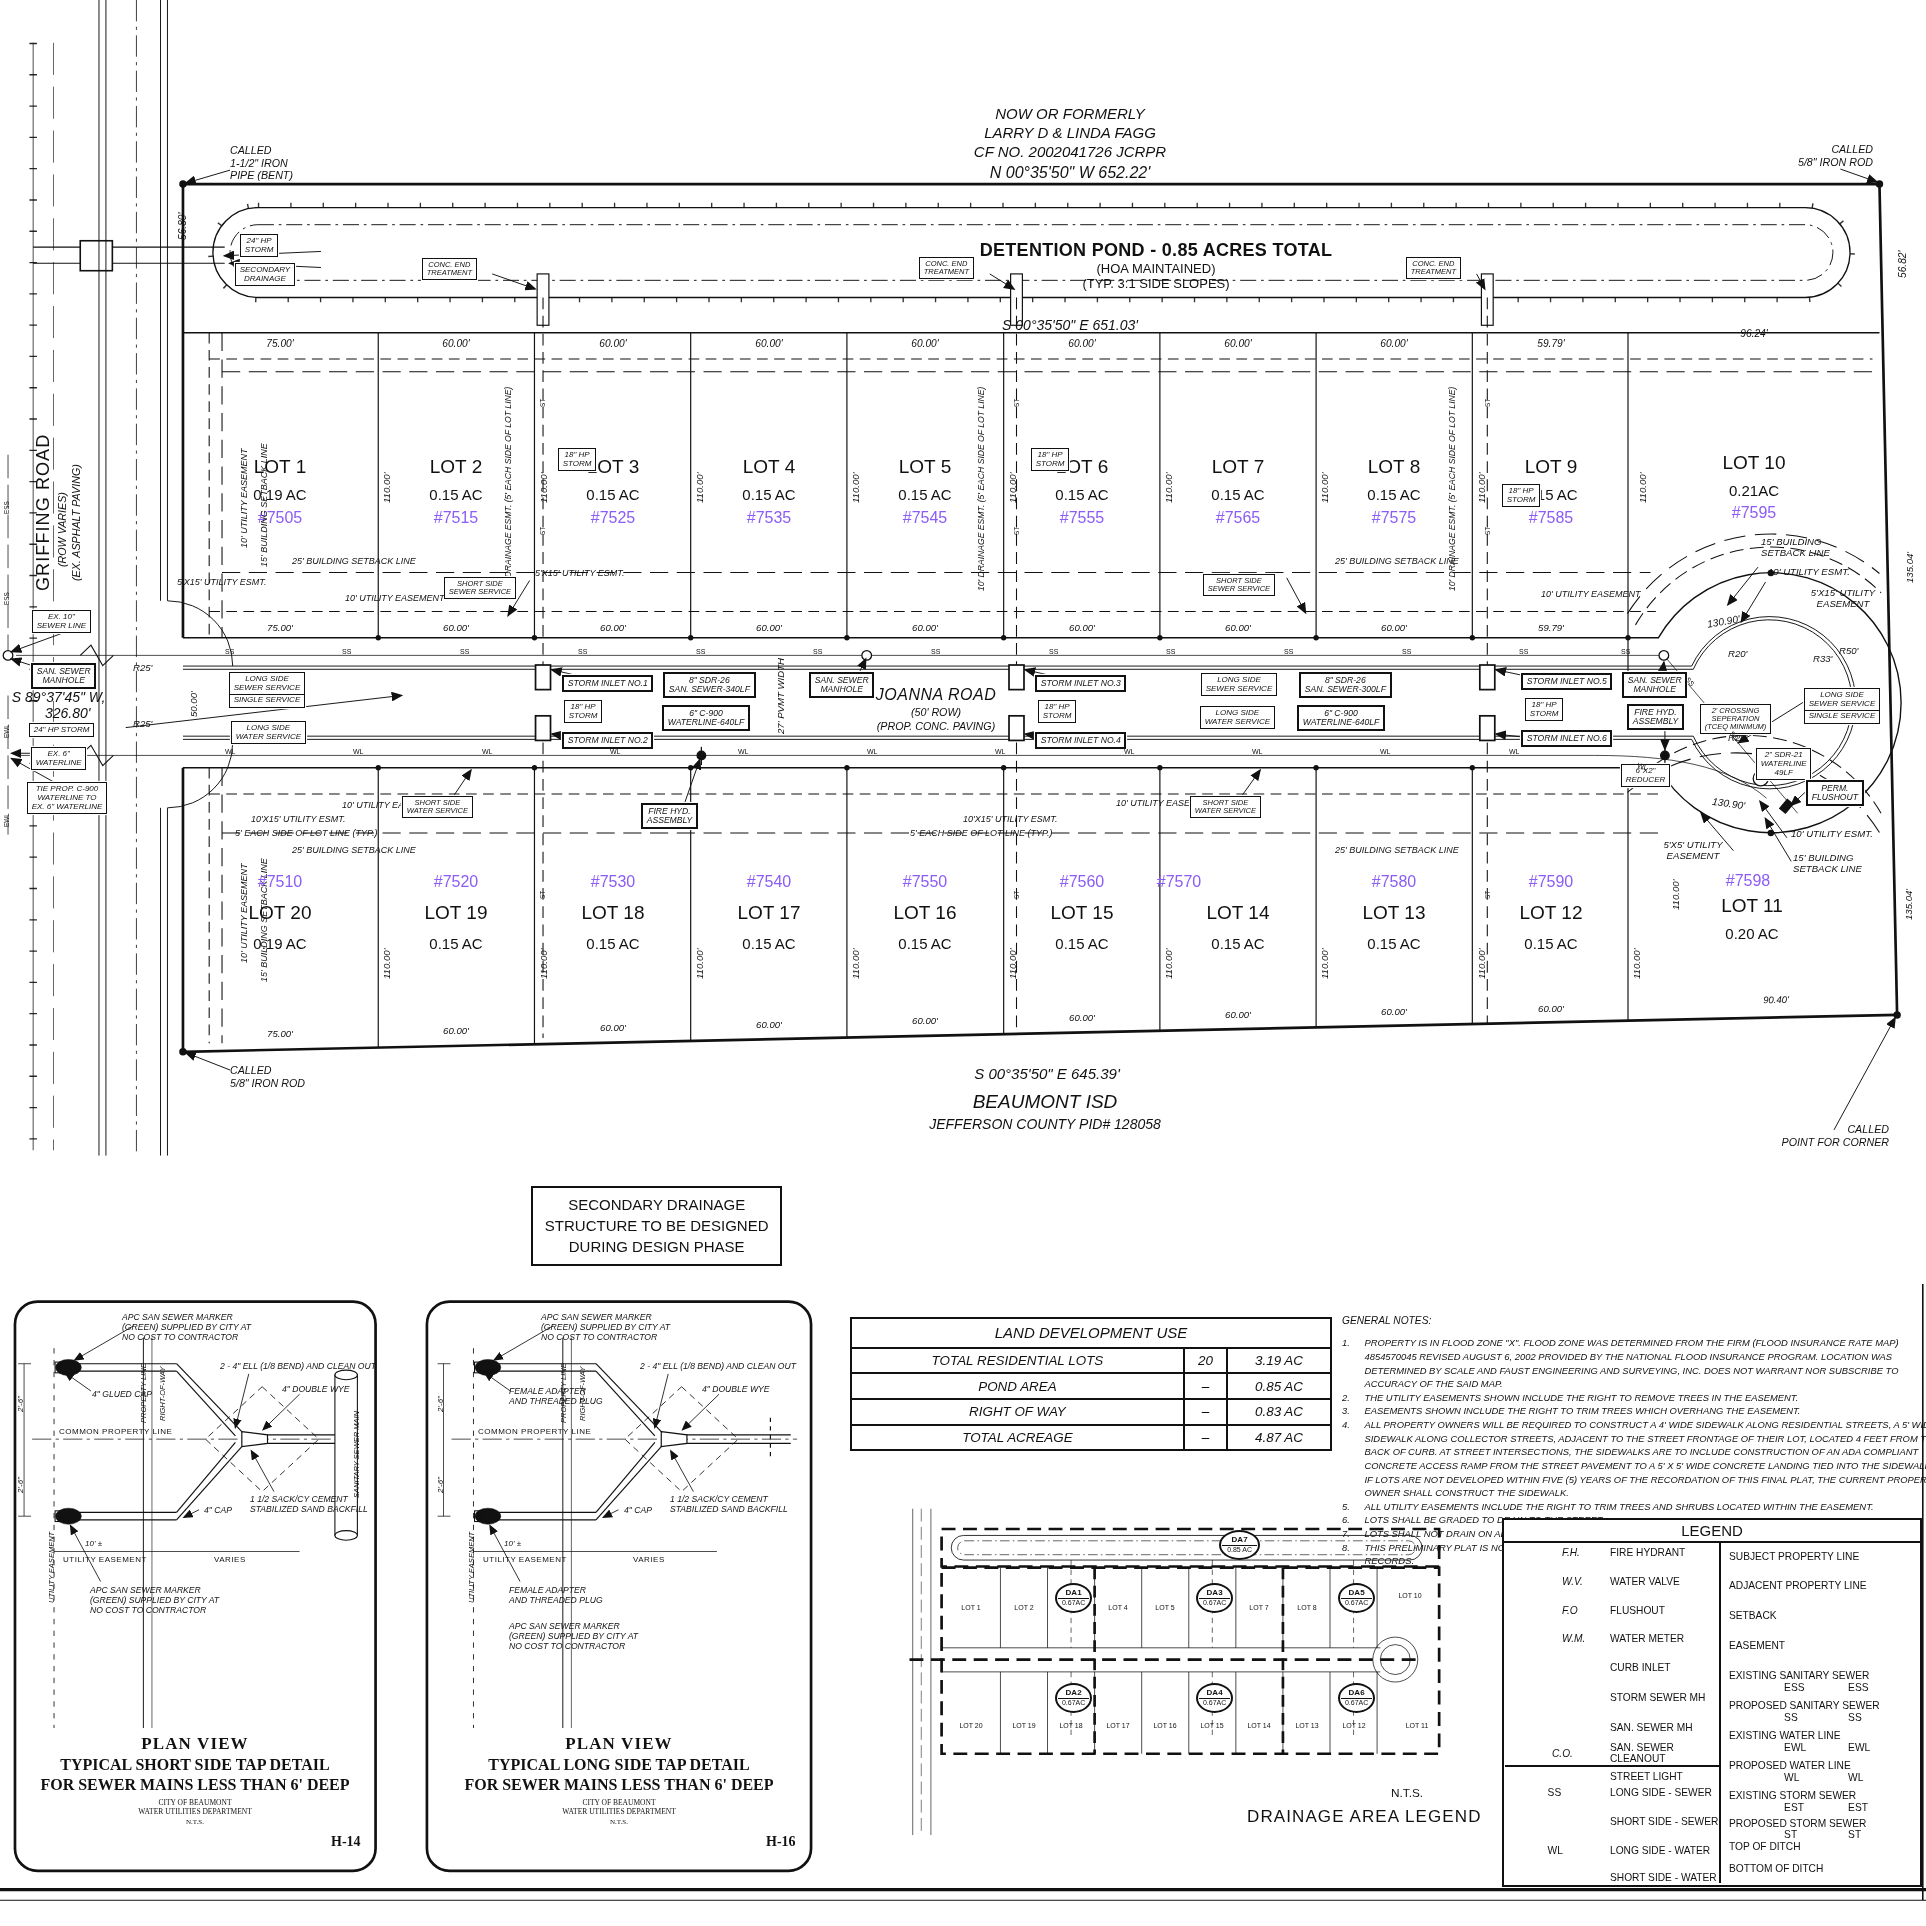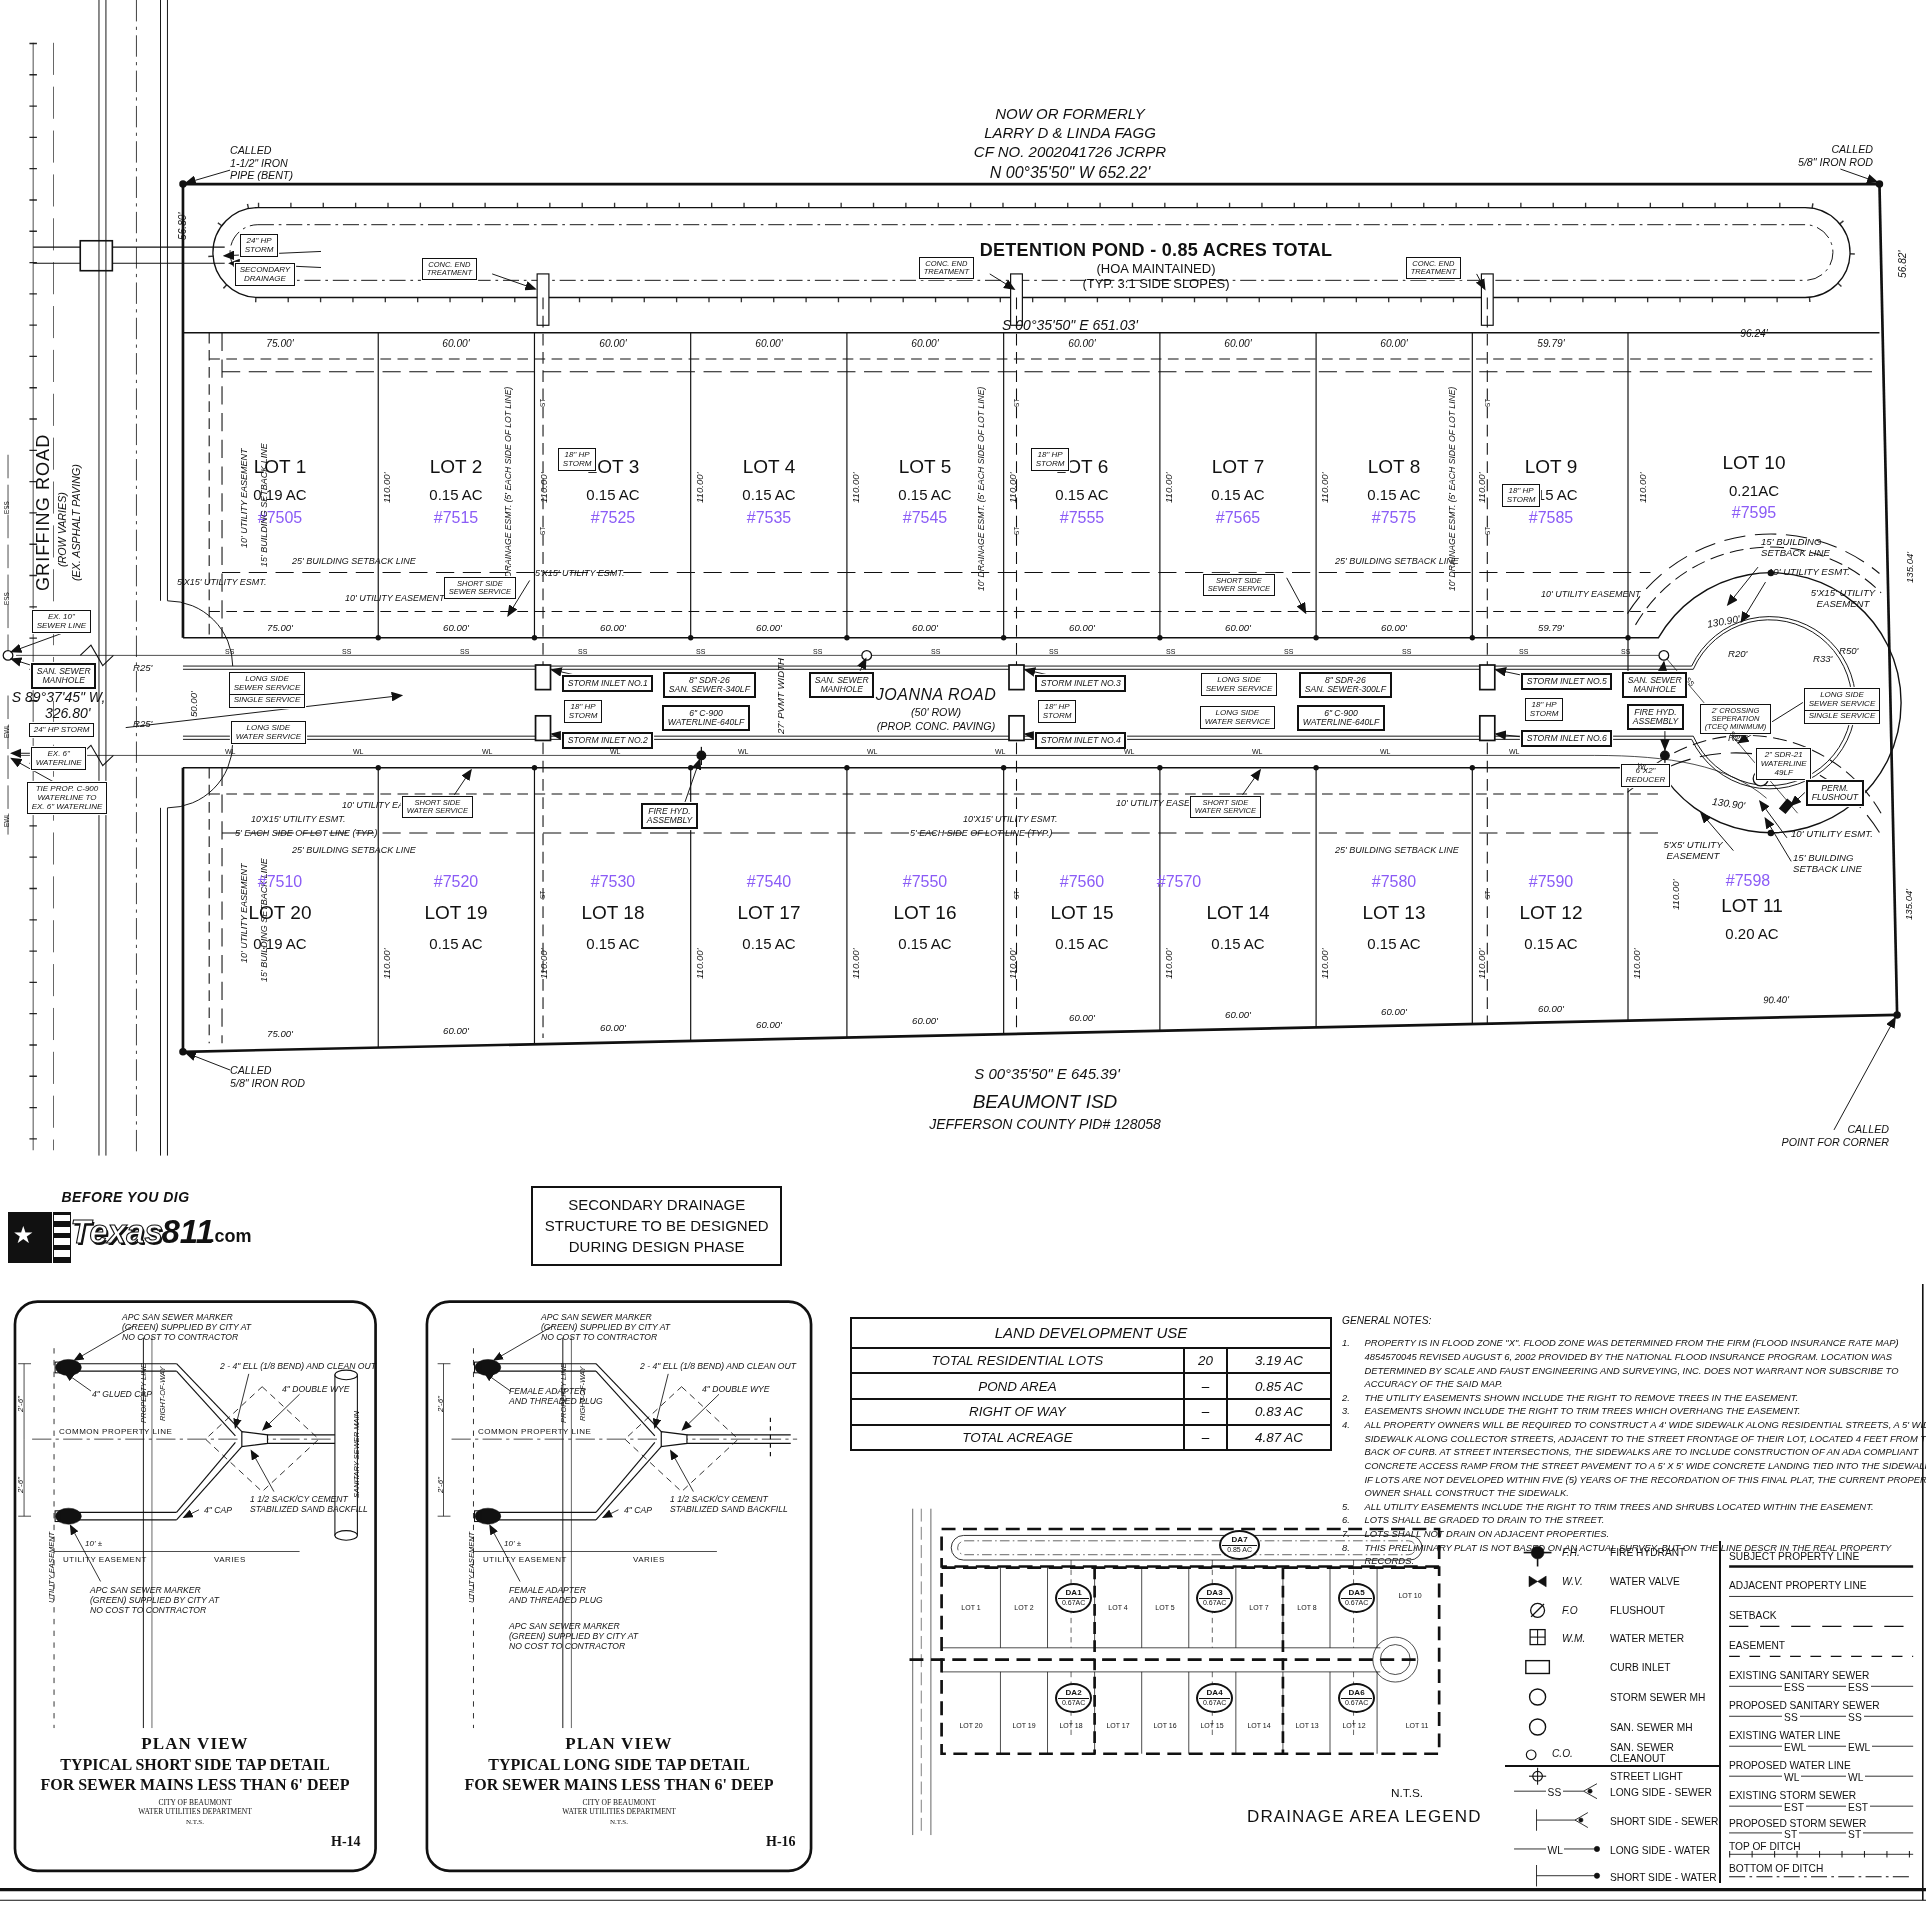--- a/index.html
+++ b/index.html
@@ -745,30 +745,20 @@
 <div class="L U V f12" style="left:1484px;top:407px">ST</div>
 <div class="L U V f12" style="left:1484px;top:535px">ST</div>
 <div class="L U V f12" style="left:539px;top:899px">ST</div>
 <div class="L U V f12" style="left:1013px;top:899px">ST</div>
 <div class="L U V f12" style="left:1484px;top:899px">ST</div>
 <div class="L U V f12" style="left:2.7px;top:514px">ESS</div>
 <div class="L U V f12" style="left:2.7px;top:605px">ESS</div>
 <div class="L U V f12" style="left:2.7px;top:738px">EWL</div>
 <div class="L U V f12" style="left:2.7px;top:827px">EWL</div>
 
-<div style="position:absolute;left:7.5px;top:1179px;width:235px;height:94px">
-  <div class="L U f26" style="left:54px;top:9.6px;font-weight:bold;font-style:italic;letter-spacing:0.5px">BEFORE YOU DIG</div>
-  <div style="position:absolute;left:0;top:33px;width:42px;height:49px;background:#111;border:1.6px solid #111">
-    <span style="color:#fff;font-size:23.5px;position:absolute;left:4.3px;top:7.5px">★</span>
-  </div>
-  <div style="position:absolute;left:45px;top:33px;width:16px;height:49px;border:1.6px solid #111;background:repeating-linear-gradient(0deg,#111 0 5.4px,#fff 5.4px 11.8px)"></div>
-  <div class="L U" style="left:63px;top:34px;font-size:33px;font-weight:bold;font-style:italic;-webkit-text-stroke:1.1px #111;color:#fff;text-shadow:1.6px 1.6px 0 #111">Texas</div>
-  <div class="L U" style="left:154px;top:34px;font-size:33px;font-weight:bold;font-style:italic;color:#111">811</div>
-  <div class="L U" style="left:202px;top:47px;font-size:18px;font-weight:bold;color:#111">.com</div>
-</div>
 <div class="B Bt U f28" style="left:531px;top:1186px;width:241px;padding:6.4px 3.2px;font-style:normal;line-height:1.4">SECONDARY DRAINAGE
 STRUCTURE TO BE DESIGNED
 DURING DESIGN PHASE</div>
 
 <table id="lu">
   <tbody>
         <tr>
           <td class="tt" colspan="3">LAND DEVELOPMENT USE</td>
         </tr>
   <tr>
@@ -915,20 +905,23 @@
 <div class="da" style="left:1219px;top:1530px;width:35px"><b>DA7</b><span>0.85 AC</span></div>
 <div class="da" style="left:1055px;top:1583px"><b>DA1</b><span>0.67AC</span></div>
 <div class="da" style="left:1196px;top:1583px"><b>DA3</b><span>0.67AC</span></div>
 <div class="da" style="left:1338px;top:1583px"><b>DA5</b><span>0.67AC</span></div>
 <div class="da" style="left:1055px;top:1683px"><b>DA2</b><span>0.67AC</span></div>
 <div class="da" style="left:1196px;top:1683px"><b>DA4</b><span>0.67AC</span></div>
 <div class="da" style="left:1338px;top:1683px"><b>DA6</b><span>0.67AC</span></div>
 <div class="L U f22" style="left:1391px;top:1787px;font-style:normal">N.T.S.</div>
 <div class="L U f32" style="left:1247px;top:1807px;letter-spacing:1.1px">DRAINAGE AREA LEGEND</div>
 
+<div id="lg">
+  <div class="ttl U">LEGEND</div>
+</div>
 <div style="position:absolute;left:1719px;top:1541px;width:0;height:342px;border-left:2.1px solid #111"></div>
 <div style="position:absolute;left:1505px;top:1765px;width:214px;height:0;border-top:2.1px solid #111"></div>
 <div class="lgrow" style="left:1562px;top:1547px;font-style:italic">F.H.</div>
 <div class="lgrow U" style="left:1610px;top:1547px">FIRE HYDRANT</div>
 <div class="lgrow" style="left:1562px;top:1576px;font-style:italic">W.V.</div>
 <div class="lgrow U" style="left:1610px;top:1576px">WATER VALVE</div>
 <div class="lgrow" style="left:1562px;top:1605px;font-style:italic">F.O</div>
 <div class="lgrow U" style="left:1610px;top:1605px">FLUSHOUT</div>
 <div class="lgrow" style="left:1562px;top:1633px;font-style:italic">W.M.</div>
 <div class="lgrow U" style="left:1610px;top:1633px">WATER METER</div>

